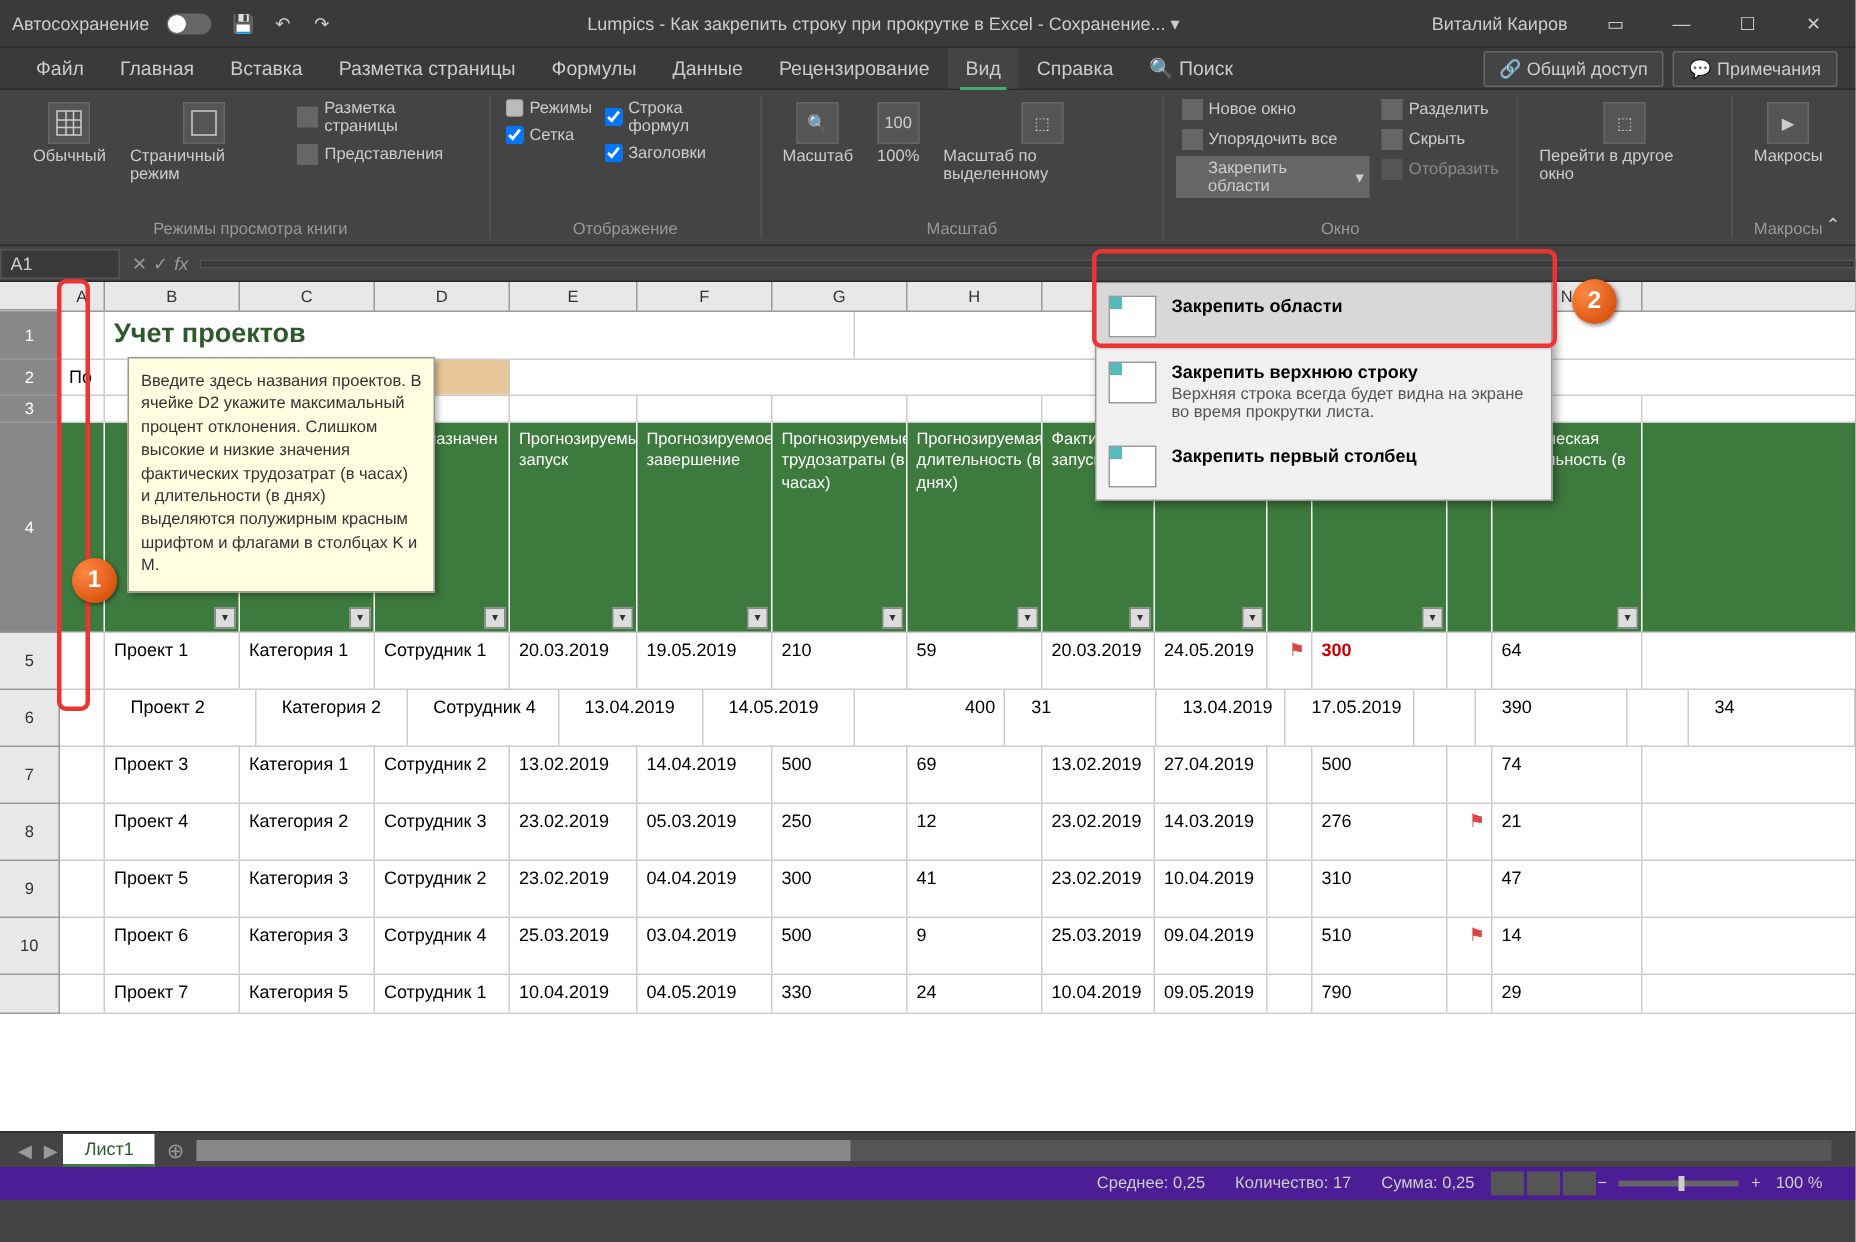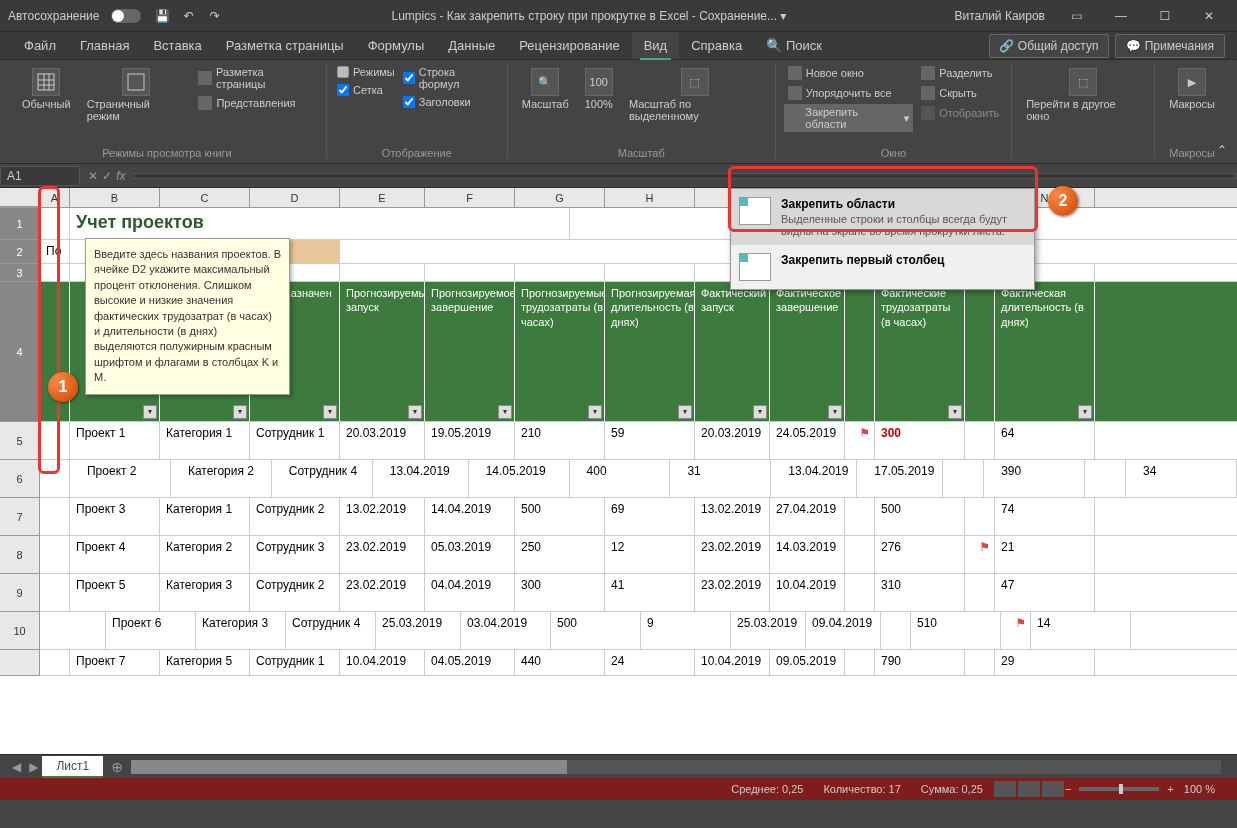--- a/index.html
+++ b/index.html
@@ -66,21 +66,21 @@
 .red-box2{position:absolute;left:728px;top:166px;width:310px;height:66px;border:3px solid #e33;border-radius:6px;z-index:110;pointer-events:none}
 .marker{position:absolute;width:30px;height:30px;border-radius:50%;background:radial-gradient(circle at 30% 30%,#ff8844,#cc4400);color:#fff;font-weight:bold;font-size:16px;display:flex;align-items:center;justify-content:center;z-index:120;box-shadow:1px 1px 3px rgba(0,0,0,0.5)}
 .marker.m1{left:48px;top:372px}
 .marker.m2{left:1048px;top:186px}
 .sheet-tabs{height:24px;background:#444;display:flex;align-items:center;padding:0 8px;border-top:1px solid #2a2a2a}
 .sheet-tabs .nav{padding:0 4px;color:#999;cursor:pointer}
 .sheet-tab{background:#fff;color:#2d5a2d;padding:3px 14px;font-size:12px;border-bottom:2px solid #3d7a3d;cursor:pointer}
 .sheet-tabs .add{margin-left:8px;color:#999;cursor:pointer;font-size:14px}
 .hscroll{flex:1;height:14px;background:#555;margin:0 8px;position:relative}
 .hscroll::after{content:'';position:absolute;left:0;width:40%;height:100%;background:#888}
-.statusbar{height:22px;background:#7f1d1d;display:flex;align-items:center;padding:0 12px;font-size:11px;color:#ccc}
+.statusbar{height:22px;background:#4c1d95;display:flex;align-items:center;padding:0 12px;font-size:11px;color:#ccc}
 .statusbar .spacer{flex:1}
 .statusbar .stat{margin:0 10px}
 .statusbar .viewbtn{width:22px;height:16px;background:#555;margin:0 1px;cursor:pointer}
 .zoom-slider{width:80px;height:4px;background:#666;margin:0 8px;position:relative}
 .zoom-slider::after{content:'';position:absolute;left:50%;top:-3px;width:4px;height:10px;background:#ccc}
 svg.icon-grid{stroke:#ccc;fill:none}
 </style>
 </head>
 <body>
 
@@ -354,21 +354,21 @@
         <div class="cell " style="width: 30px;"></div>
         <div class="cell " style="width: 100px;">64</div>
       </div>
       <div class="row " style="height: 38px; gap: 11px;">
         <div class="cell " style="width: 30px;"></div>
         <div class="cell " style="width: 90px;">Проект 2</div>
         <div class="cell " style="width: 90px;">Категория 2</div>
         <div class="cell " style="width: 90px;">Сотрудник 4</div>
         <div class="cell " style="width: 85px;">13.04.2019</div>
         <div class="cell " style="width: 90px;">14.05.2019</div>
-        <div class="cell " style="width: 90px;">400</div>
+        <div class="cell " style="width: 90px; text-align: right;">400</div>
         <div class="cell " style="width: 90px;">31</div>
         <div class="cell " style="width: 75px;">13.04.2019</div>
         <div class="cell " style="width: 75px;">17.05.2019</div>
         <div class="cell " style="width: 30px;"></div>
         <div class="cell " style="width: 90px;">390</div>
         <div class="cell " style="width: 30px;"></div>
         <div class="cell " style="width: 100px;">34</div>
       </div>
       <div class="row " style="height: 38px;">
         <div class="cell " style="width: 30px;"></div>
@@ -413,21 +413,21 @@
         <div class="cell " style="width: 90px;">04.04.2019</div>
         <div class="cell " style="width: 90px;">300</div>
         <div class="cell " style="width: 90px;">41</div>
         <div class="cell " style="width: 75px;">23.02.2019</div>
         <div class="cell " style="width: 75px;">10.04.2019</div>
         <div class="cell " style="width: 30px;"></div>
         <div class="cell " style="width: 90px;">310</div>
         <div class="cell " style="width: 30px;"></div>
         <div class="cell " style="width: 100px;">47</div>
       </div>
-      <div class="row " style="height: 38px; padding-left: 36px;">
+      <div class="row " style="height: 38px;">
         <div class="cell " style="width: 30px;"></div>
         <div class="cell " style="width: 90px;">Проект 6</div>
         <div class="cell " style="width: 90px;">Категория 3</div>
         <div class="cell " style="width: 90px;">Сотрудник 4</div>
         <div class="cell " style="width: 85px;">25.03.2019</div>
         <div class="cell " style="width: 90px;">03.04.2019</div>
         <div class="cell " style="width: 90px;">500</div>
         <div class="cell " style="width: 90px;">9</div>
         <div class="cell " style="width: 75px;">25.03.2019</div>
         <div class="cell " style="width: 75px;">09.04.2019</div>
@@ -438,39 +438,45 @@
         </div>
         <div class="cell " style="width: 100px;">14</div>
       </div>
       <div class="row " style="height: 26px;">
         <div class="cell " style="width: 30px;"></div>
         <div class="cell " style="width: 90px;">Проект 7</div>
         <div class="cell " style="width: 90px;">Категория 5</div>
         <div class="cell " style="width: 90px;">Сотрудник 1</div>
         <div class="cell " style="width: 85px;">10.04.2019</div>
         <div class="cell " style="width: 90px;">04.05.2019</div>
-        <div class="cell " style="width: 90px;">440</div>
+        <div class="cell " style="width: 90px;">330</div>
         <div class="cell " style="width: 90px;">24</div>
         <div class="cell " style="width: 75px;">10.04.2019</div>
         <div class="cell " style="width: 75px;">09.05.2019</div>
         <div class="cell " style="width: 30px;"></div>
         <div class="cell " style="width: 90px;">790</div>
         <div class="cell " style="width: 30px;"></div>
         <div class="cell " style="width: 100px;">29</div>
       </div>
     </div>
 
   <div class="tooltip-box">Введите здесь названия проектов. В ячейке D2 укажите максимальный процент отклонения. Слишком высокие и низкие значения фактических трудозатрат (в часах) и длительности (в днях) выделяются полужирным красным шрифтом и флагами в столбцах K и M.</div>
 
   <div class="freeze-menu">
     <div class="freeze-item hover">
       <div class="fico"></div>
       <div class="ftxt">
           <div class="fh">Закрепить области</div>
-          <div class="fd">Выделенные строки и столбцы всегда будут видны на экране во время прокрутки листа.</div>
+        </div>
+    </div>
+    <div class="freeze-item">
+      <div class="fico"></div>
+      <div class="ftxt">
+          <div class="fh">Закрепить верхнюю строку</div>
+          <div class="fd">Верхняя строка всегда будет видна на экране во время прокрутки листа.</div>
         </div>
     </div>
     <div class="freeze-item">
       <div class="fico"></div>
       <div class="ftxt">
           <div class="fh">Закрепить первый столбец</div>
         </div>
     </div>
   </div>
 </div>

